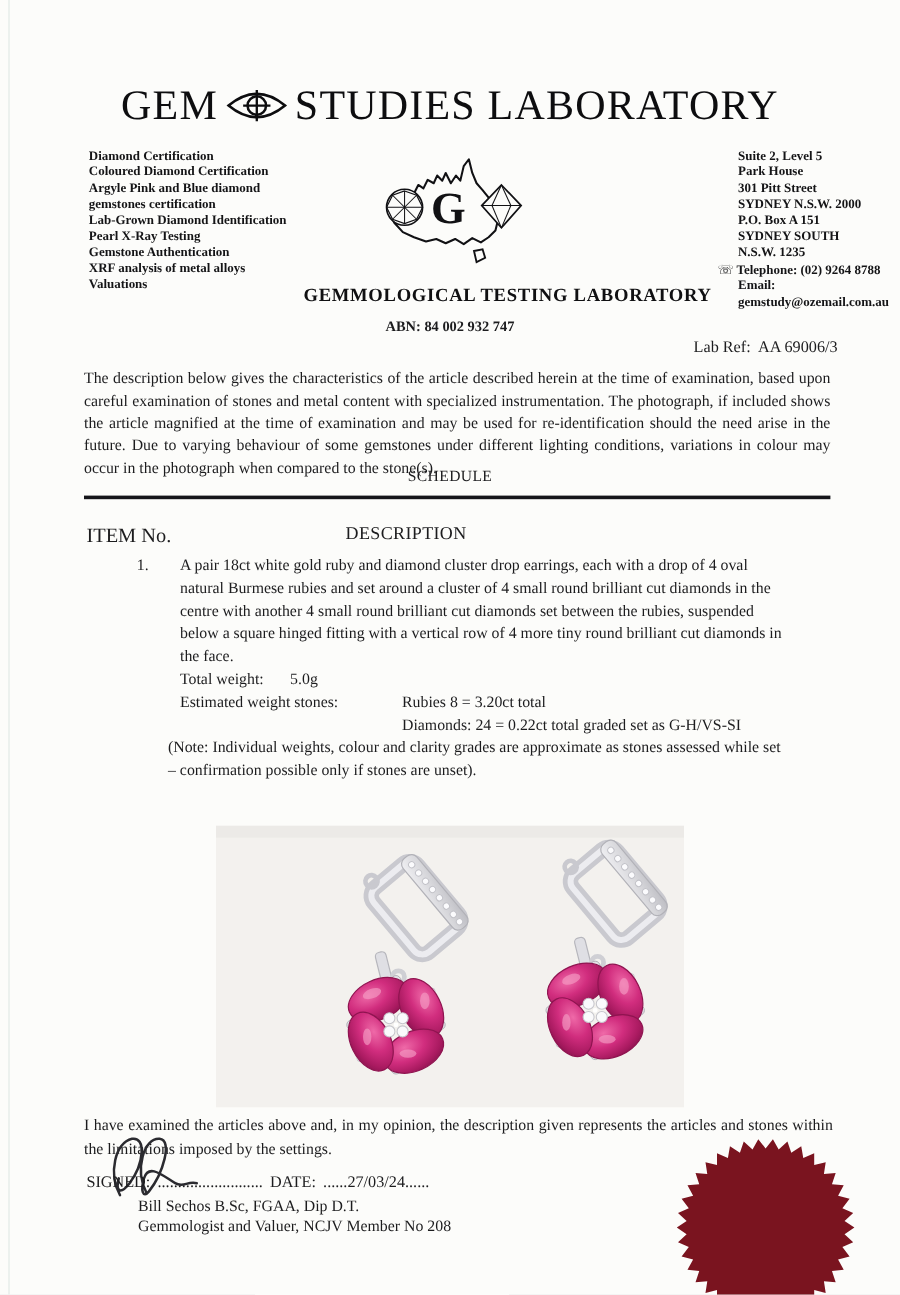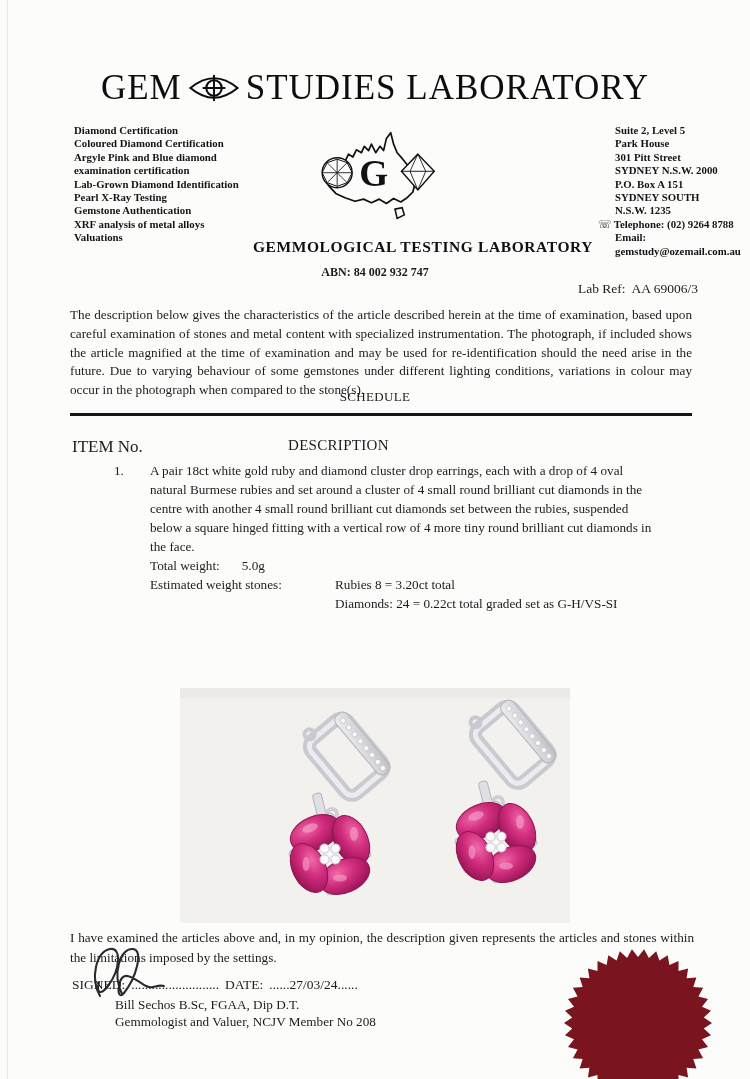--- a/index.html
+++ b/index.html
@@ -60,21 +60,21 @@
       <circle cx="32" cy="17" r="9.5" fill="none" stroke="#0d0d0f" stroke-width="2.6"></circle>
       <line x1="32" y1="1" x2="32" y2="33" stroke="#0d0d0f" stroke-width="2.4"></line>
       <line x1="18" y1="17" x2="46" y2="17" stroke="#0d0d0f" stroke-width="2.4"></line>
     </svg></span><span>STUDIES LABORATORY</span>
   </div>
 
   <div class="abs services">
     <div>Diamond Certification</div>
     <div>Coloured Diamond Certification</div>
     <div>Argyle Pink and Blue diamond</div>
-    <div>examination certification</div>
+    <div>gemstones certification</div>
     <div>Lab-Grown Diamond Identification</div>
     <div>Pearl X-Ray Testing</div>
     <div>Gemstone Authentication</div>
     <div>XRF analysis of metal alloys</div>
     <div>Valuations</div>
   </div>
 
   <div class="abs logo">
     <svg width="150" height="112" viewBox="0 0 210 150">
       <path d="M38,62 L44,50 L52,53 L57,42 L63,46 L68,36 L74,40 L79,30 L86,34 L90,25 L96,31 L100,22 L106,34 L112,25 L117,31 L121,14 L127,6 L131,22 L136,34 L143,42 L151,52 L157,64 L161,77 L158,89 L150,97 L141,103 L131,98 L121,105 L111,99 L100,104 L89,99 L77,102 L63,97 L50,91 L40,80 L35,70 Z" fill="#fcfcfa" stroke="#111114" stroke-width="2.4" stroke-linejoin="round"></path>
@@ -124,20 +124,21 @@
 
   <div class="abs th-item">ITEM No.</div>
   <div class="abs th-desc">DESCRIPTION</div>
 
   <div class="abs item-no">1.</div>
   <div class="abs itemblock">
     <p>A pair 18ct white gold ruby and diamond cluster drop earrings, each with a drop of 4 oval natural Burmese rubies and set around a cluster of 4 small round brilliant cut diamonds in the centre with another 4 small round brilliant cut diamonds set between the rubies, suspended below a square hinged fitting with a vertical row of 4 more tiny round brilliant cut diamonds in the face.</p>
     <p><span>Total weight:</span><span class="tw-val">5.0g</span></p>
     <p><span class="est-label">Estimated weight stones:</span><span>Rubies 8 = 3.20ct total</span></p>
     <p class="dia-line">Diamonds: 24 = 0.22ct total graded set as G-H/VS-SI</p>
+    <p class="note">(Note:  Individual weights, colour and clarity grades are approximate as stones assessed while set – confirmation possible only if stones are unset).</p>
   </div>
 
   <div class="abs photo">
     <svg width="390" height="235" viewBox="0 0 390 235">
       <defs>
         <radialGradient id="rubyG" cx="38%" cy="32%" r="75%">
           <stop offset="0%" stop-color="#ef6aa8"></stop>
           <stop offset="45%" stop-color="#d12d7e"></stop>
           <stop offset="82%" stop-color="#a91a60"></stop>
           <stop offset="100%" stop-color="#8c1450"></stop>

